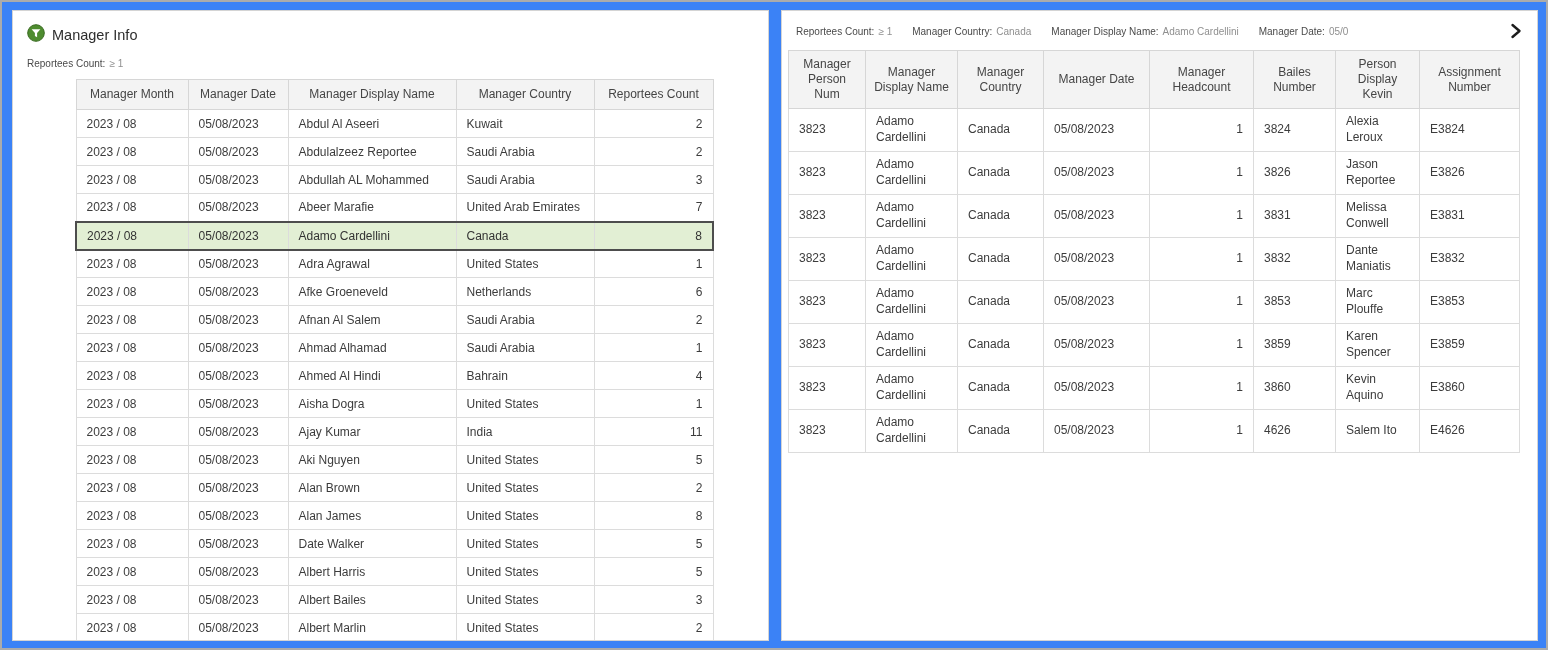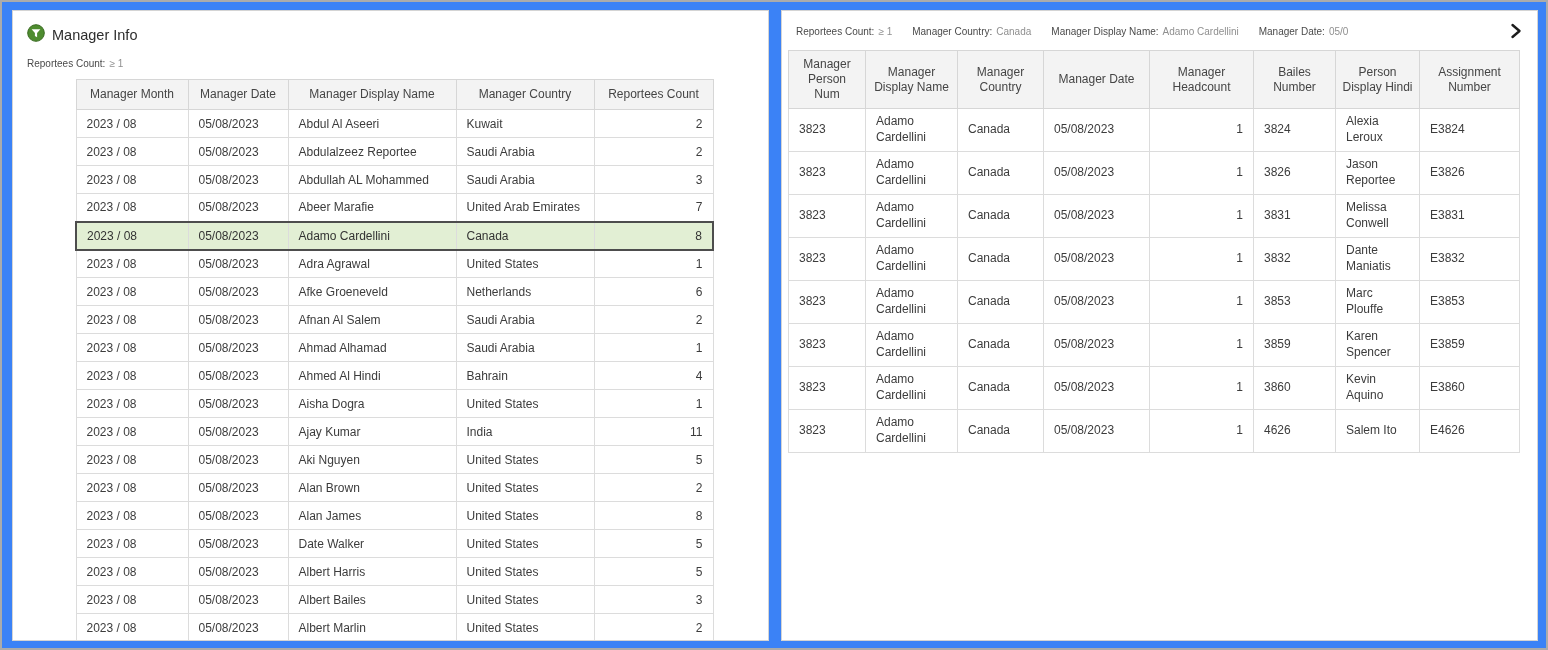--- a/index.html
+++ b/index.html
@@ -301,21 +301,21 @@
           <col style="width:100px">
       </colgroup>
       <thead>
         <tr>
           <th>Manager Person Num</th>
           <th>Manager Display Name</th>
           <th>Manager Country</th>
           <th>Manager Date</th>
           <th>Manager Headcount</th>
           <th>Bailes Number</th>
-          <th>Person Display Hindi</th>
+          <th>Person Display Kevin</th>
           <th>Assignment Number</th>
         </tr>
       </thead>
       <tbody>
           <tr>
             <td>3823</td>
             <td>Adamo Cardellini</td>
             <td>Canada</td>
             <td>05/08/2023</td>
             <td>1</td>

